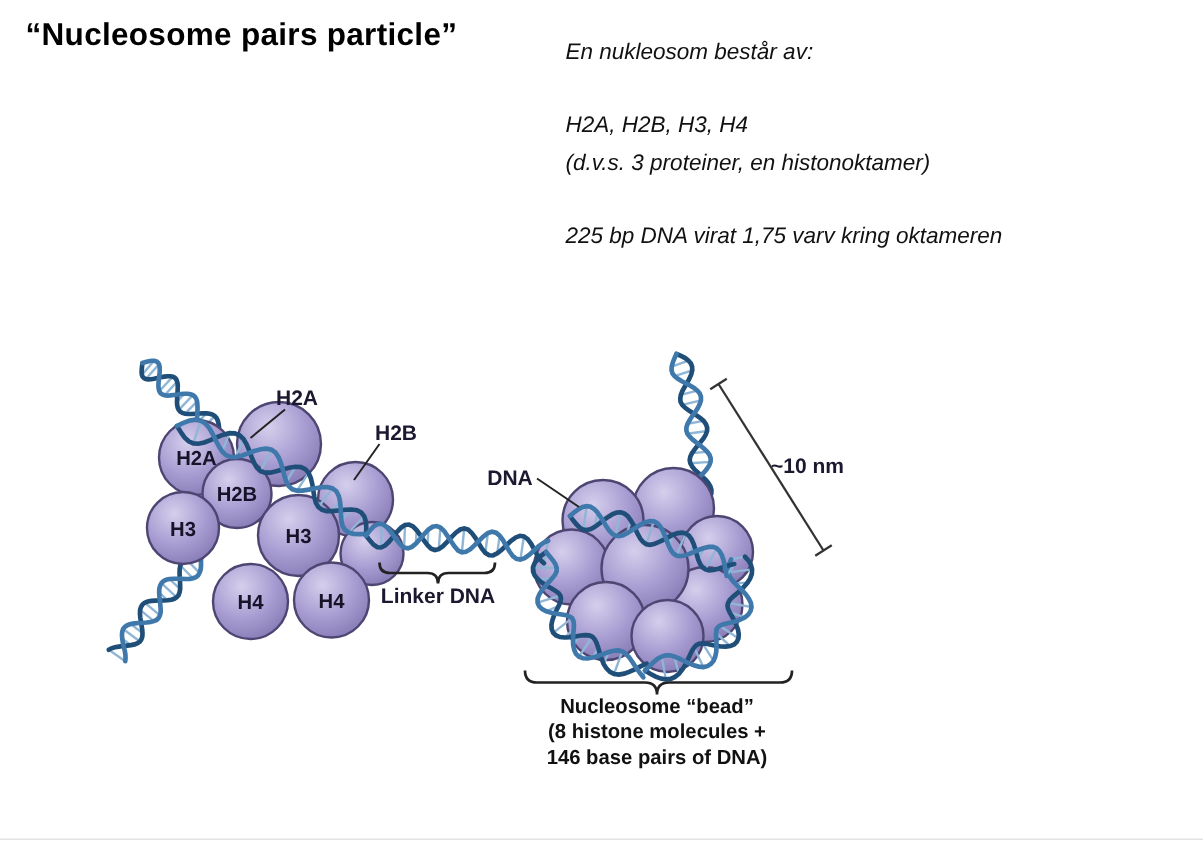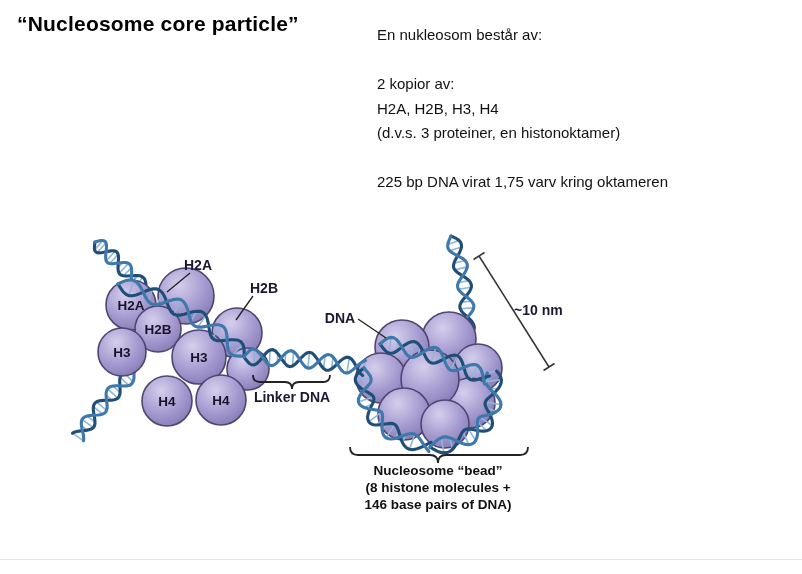--- a/index.html
+++ b/index.html
@@ -9,46 +9,45 @@
     font-family:"Liberation Sans",sans-serif;
   }
   .slide{position:absolute;inset:0;background:#ffffff;}
   .title{
     position:absolute;left:17px;top:12px;margin:0;
     font-size:21px;font-weight:bold;color:#000;
     letter-spacing:0.2px;
   }
   .info{
     position:absolute;left:377px;top:23px;
-    font-size:15px;color:#111;
+    font-size:15px;color:#111;font-style:italic;
   }
   .info-line{height:24.5px;line-height:24.5px;white-space:pre;}
   #diagram{position:absolute;left:0;top:0;}
   .diagram-label{font-weight:bold;font-size:14px;fill:#1b1830;}
   .sphere-label{font-weight:bold;font-size:13.5px;fill:#17142a;}
   .caption{font-weight:bold;font-size:13.5px;fill:#111;}
   .pointer{stroke:#222;stroke-width:1.3;}
   .brace{stroke:#222;stroke-width:1.8;fill:none;}
   .measure{stroke:#333;stroke-width:1.5;}
   .bottom-rule{
     position:absolute;left:0;right:0;top:559px;height:1px;
     background:#e3e3e3;
   }
 </style>
 </head>
 <body>
 
 <div class="slide">
 
-  <h1 class="title">“Nucleosome core particle”</h1>
+  <h1 class="title">“Nucleosome pairs particle”</h1>
 
   <div class="info">
     <div class="info-line">En nukleosom består av:</div>
     <div class="info-line"></div>
-    <div class="info-line">2 kopior av:</div>
     <div class="info-line">H2A, H2B, H3, H4</div>
     <div class="info-line">(d.v.s. 3 proteiner, en histonoktamer)</div>
     <div class="info-line"></div>
     <div class="info-line">225 bp DNA virat 1,75 varv kring oktameren</div>
   </div>
 
   <svg id="diagram" width="802" height="574" viewBox="0 0 802 574">
     <defs>
       <radialGradient id="sphereGrad" cx="38%" cy="30%" r="78%">
           <stop offset="0" stop-color="#d5cfec"></stop>

